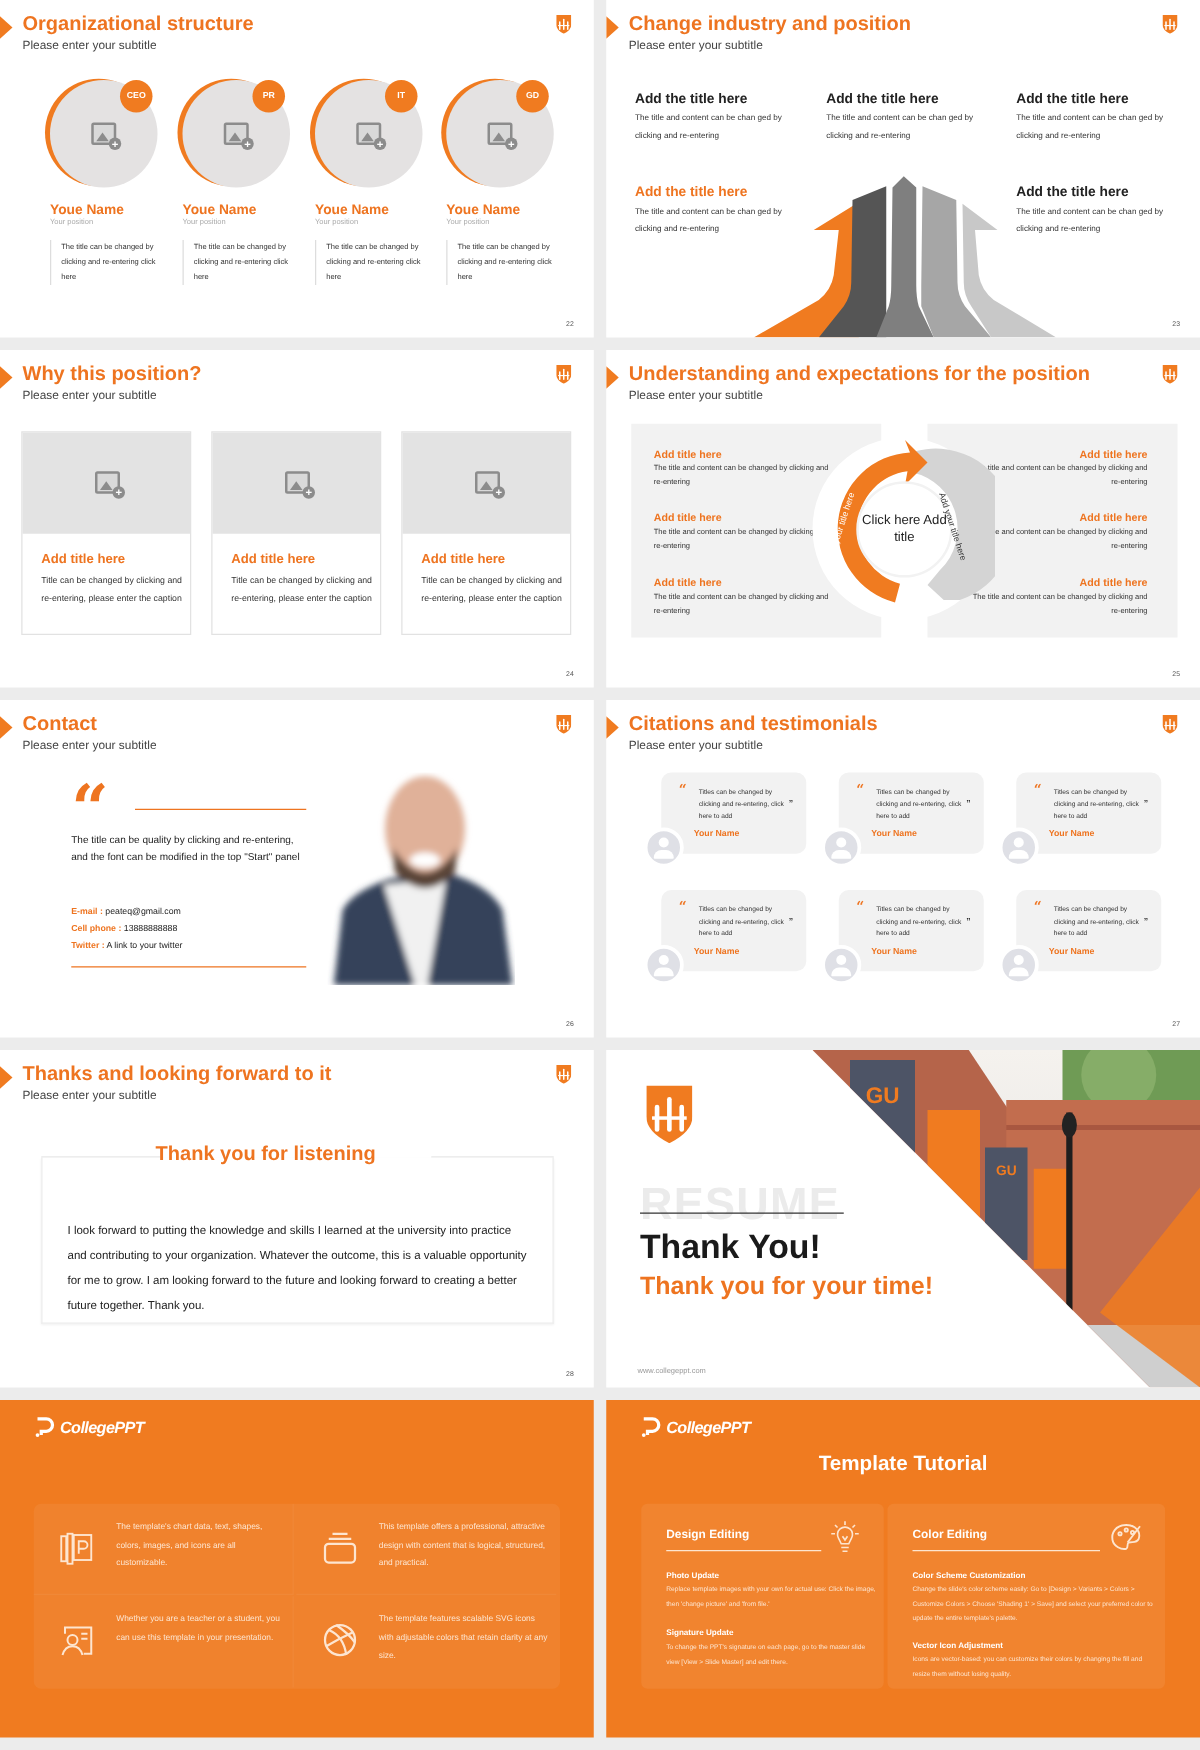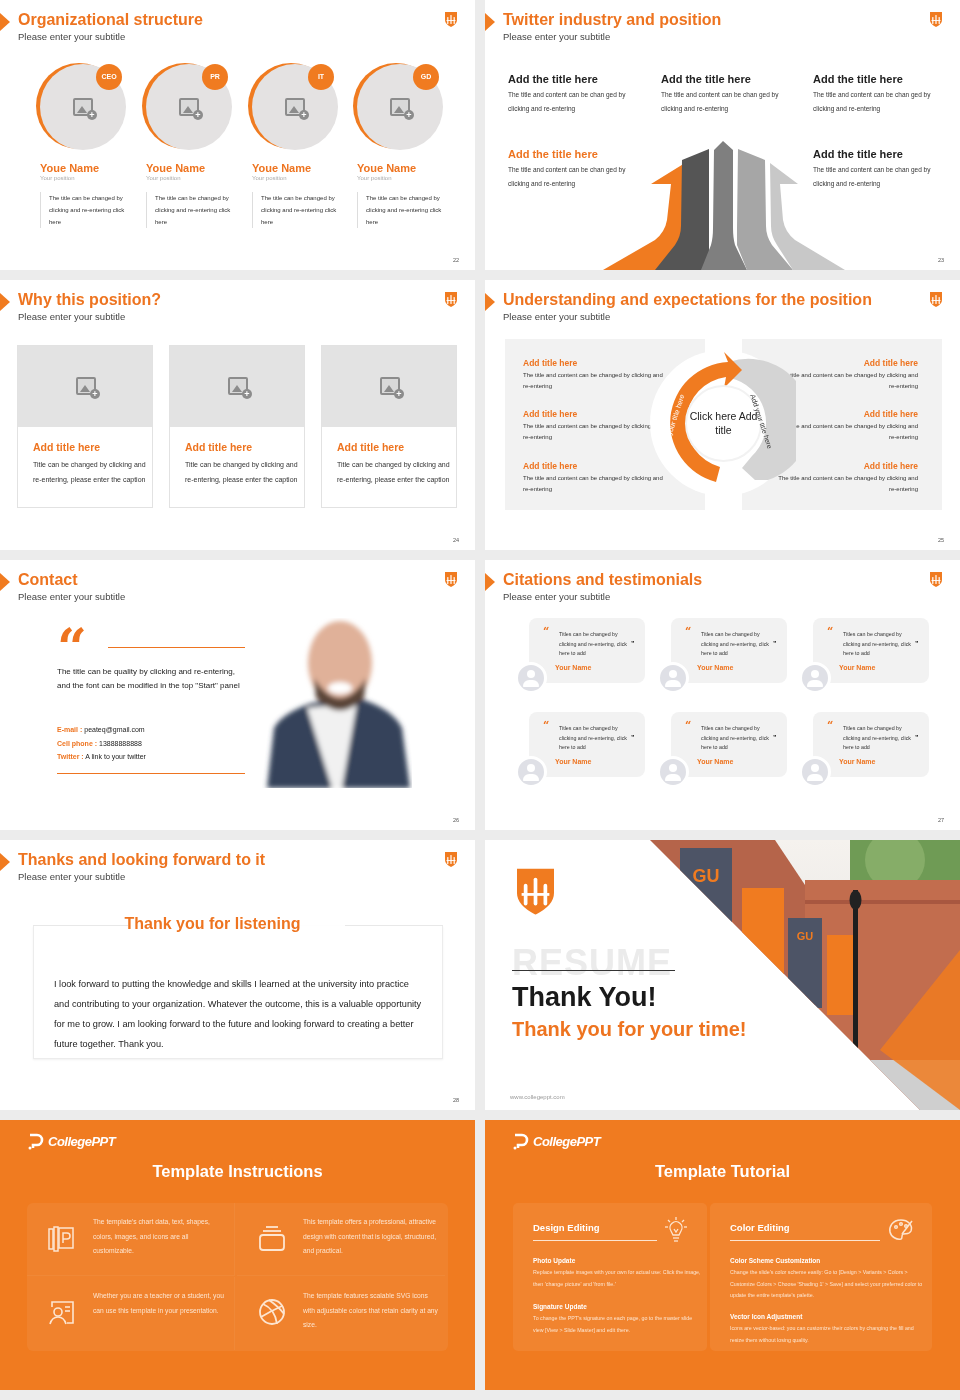--- a/index.html
+++ b/index.html
@@ -154,21 +154,21 @@
     <div class="org-badge">GD</div>
     <div class="org-name">Youe Name</div>
     <div class="org-pos">Your position</div>
     <div class="org-desc">The title can be changed by clicking and re-entering click here</div>
   </div>
   <div class="s-num">22</div>
 </div>
 
 <div class="slide col1 row0">
   <div class="s-tri"></div>
-  <div class="s-title">Twitter industry and position</div>
+  <div class="s-title">Change industry and position</div>
   <div class="s-sub">Please enter your subtitle</div>
   <svg class="s-logo">
       <use href="#shield"></use>
     </svg>
 
   <div class="ti-block" style="left:23px;top:73px">
     <div class="ti-h">Add the title here</div>
     <div class="ti-p">The title and content can be chan ged by clicking and re-entering</div>
   </div>
   <div class="ti-block" style="left:176px;top:73px">
@@ -428,21 +428,20 @@
 </div>
 
 <div class="slide col0 row4 or-slide">
   <div class="or-logo">
     <svg width="18" height="18" viewBox="0 0 18 18">
       <path d="M3 3 H10 A5 5 0 0 1 10 13 H6 V16" fill="none" stroke="#fff" stroke-width="2.6"></path>
       <circle cx="3" cy="16" r="1.5" fill="#fff"></circle>
     </svg>
     <span class="or-logo-txt">CollegePPT</span>
   </div>
-  <div class="or-title">Template Instructions</div>
   <div class="or-panel">
     <div class="or-cell" style="left:0;top:0;border-right:1px solid rgba(255,255,255,0.05);border-bottom:1px solid rgba(255,255,255,0.05)">
       <svg class="or-cell-ic" viewBox="0 0 30 30">
         <g fill="none" stroke="#fde5d0" stroke-width="1.5">
             <rect x="2" y="6" width="4" height="20"></rect>
             <rect x="7" y="4" width="4" height="24"></rect>
             <rect x="12" y="5" width="14" height="20"></rect>
             <path d="M16 20 V10 H20 A3 3 0 0 1 20 16 H16"></path>
           </g>
       </svg>

